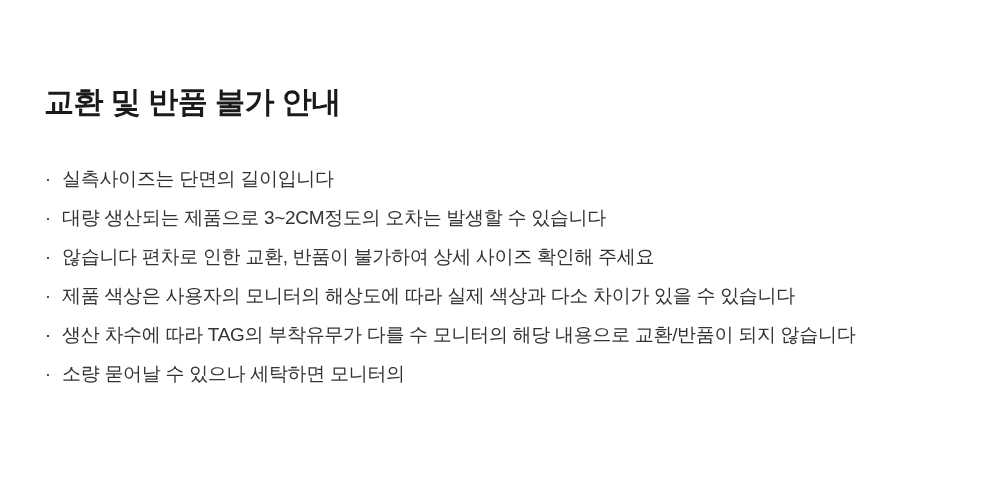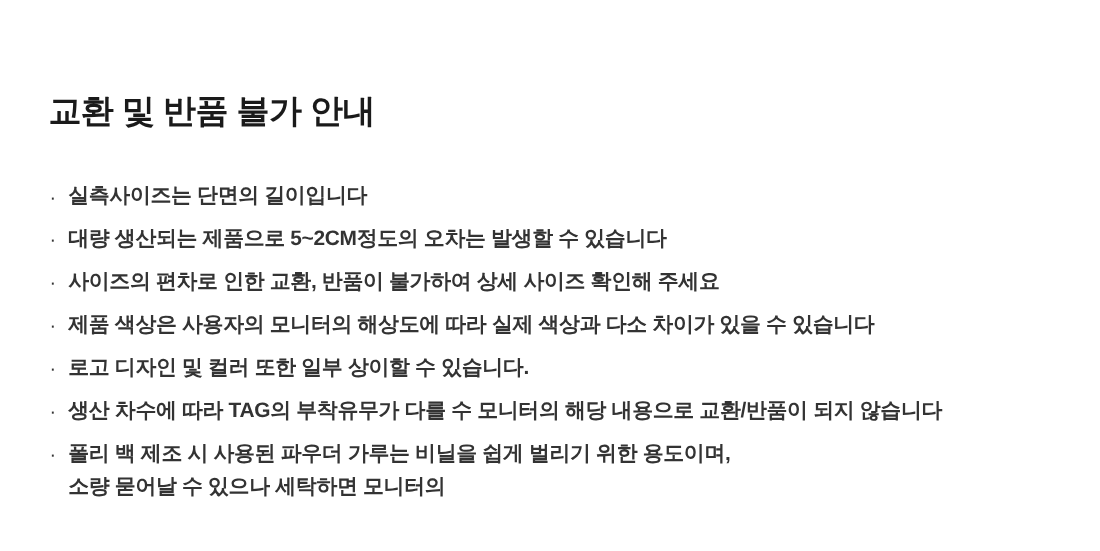--- a/index.html
+++ b/index.html
@@ -48,62 +48,59 @@
     left: 1px;
     top: 0;
     width: 10px;
     line-height: 30px;
     font-size: 18px;
     color: #333333;
     text-align: left;
   }
   .notice-line {
     white-space: nowrap;
-    font-weight: bold;
   }
 </style>
 </head>
 <body>
 
 <div class="notice-page">
 
   <h1 class="notice-title">교환 및 반품 불가 안내</h1>
 
   <ul class="notice-list">
 
     <li class="notice-item">
       <span class="bullet-dot">·</span>
       <div class="notice-line">실측사이즈는 단면의 길이입니다</div>
     </li>
 
     <li class="notice-item">
       <span class="bullet-dot">·</span>
-      <div class="notice-line">대량 생산되는 제품으로 5~2CM정도의 오차는 발생할 수 있습니다</div>
+      <div class="notice-line">대량 생산되는 제품으로 3~2CM정도의 오차는 발생할 수 있습니다</div>
     </li>
 
     <li class="notice-item">
       <span class="bullet-dot">·</span>
-      <div class="notice-line">사이즈의 편차로 인한 교환, 반품이 불가하여 상세 사이즈 확인해 주세요</div>
+      <div class="notice-line">않습니다 편차로 인한 교환, 반품이 불가하여 상세 사이즈 확인해 주세요</div>
     </li>
 
     <li class="notice-item">
       <span class="bullet-dot">·</span>
       <div class="notice-line">제품 색상은 사용자의 모니터의 해상도에 따라 실제 색상과 다소 차이가 있을 수 있습니다</div>
     </li>
 
     <li class="notice-item">
       <span class="bullet-dot">·</span>
-      <div class="notice-line">로고 디자인 및 컬러 또한 일부 상이할 수 있습니다.</div>
     </li>
 
     <li class="notice-item">
       <span class="bullet-dot">·</span>
       <div class="notice-line">생산 차수에 따라 TAG의 부착유무가 다를 수 모니터의 해당 내용으로 교환/반품이 되지 않습니다</div>
     </li>
 
     <li class="notice-item">
       <span class="bullet-dot">·</span>
-      <div class="notice-line">폴리 백 제조 시 사용된 파우더 가루는 비닐을 쉽게 벌리기 위한 용도이며,</div>
       <div class="notice-line">소량 묻어날 수 있으나 세탁하면 모니터의</div>
     </li>
 
   </ul>
 </div>
 
 </body></html>

